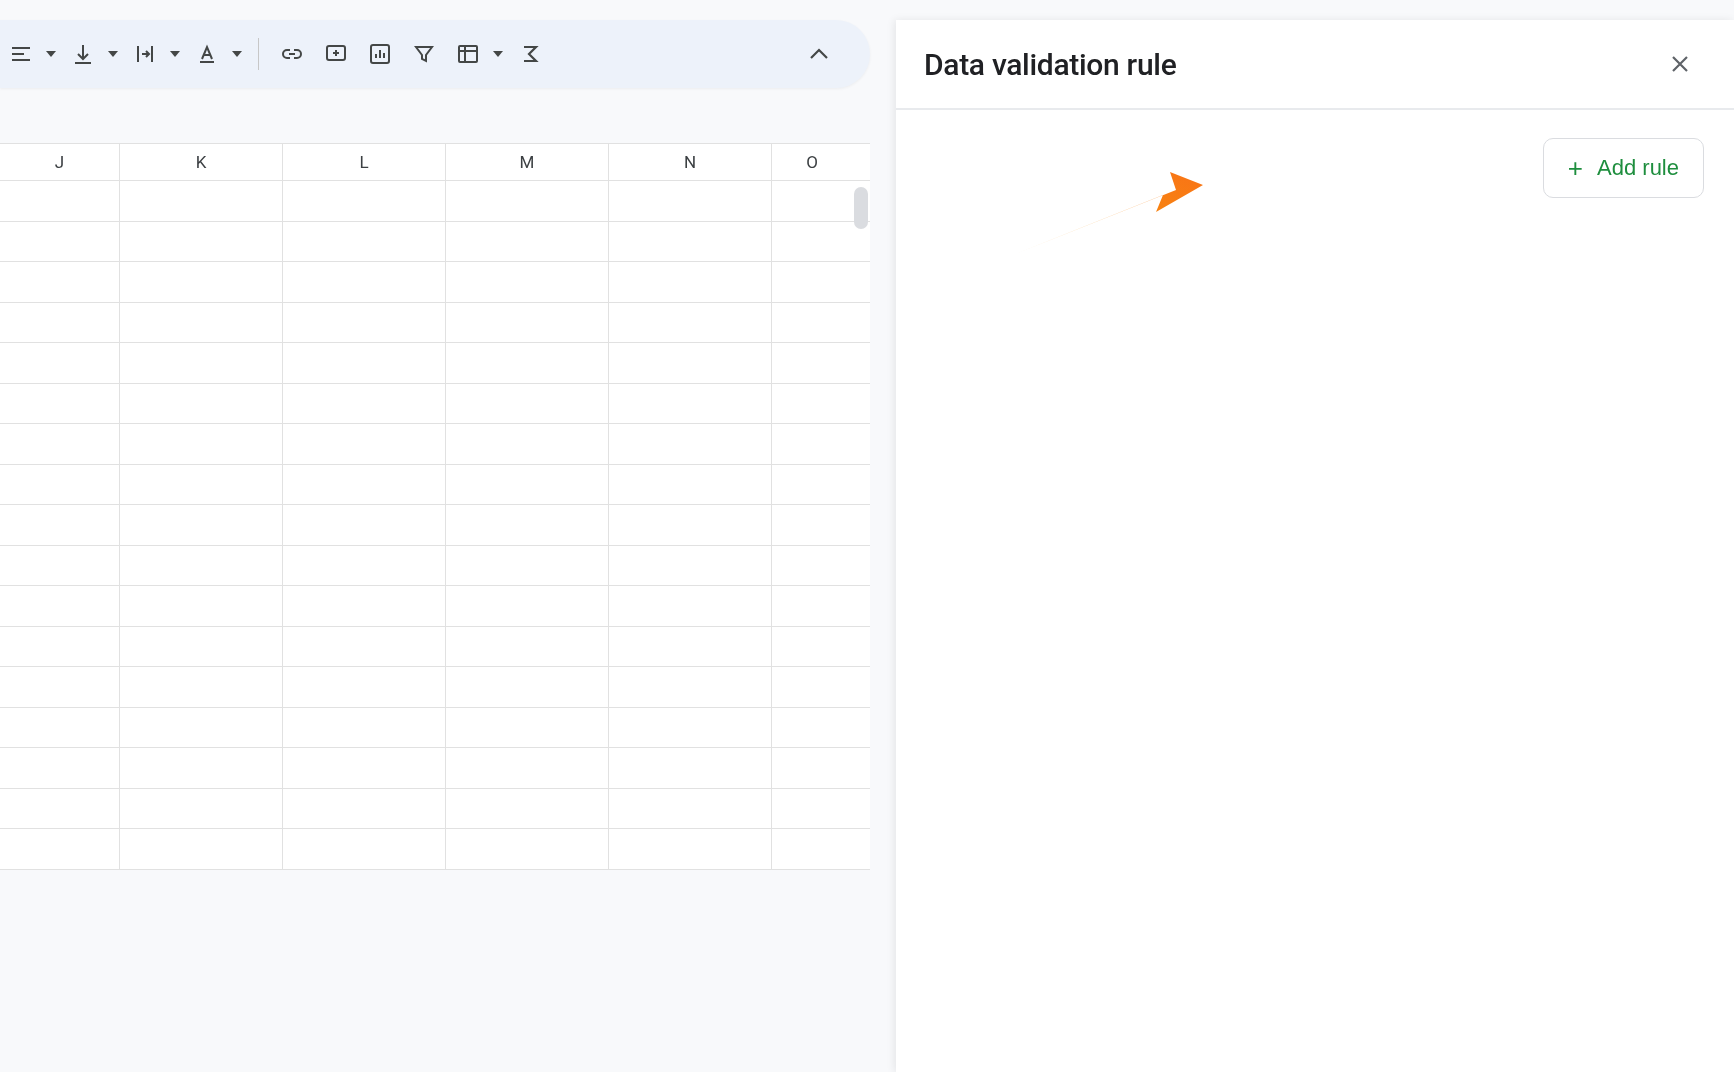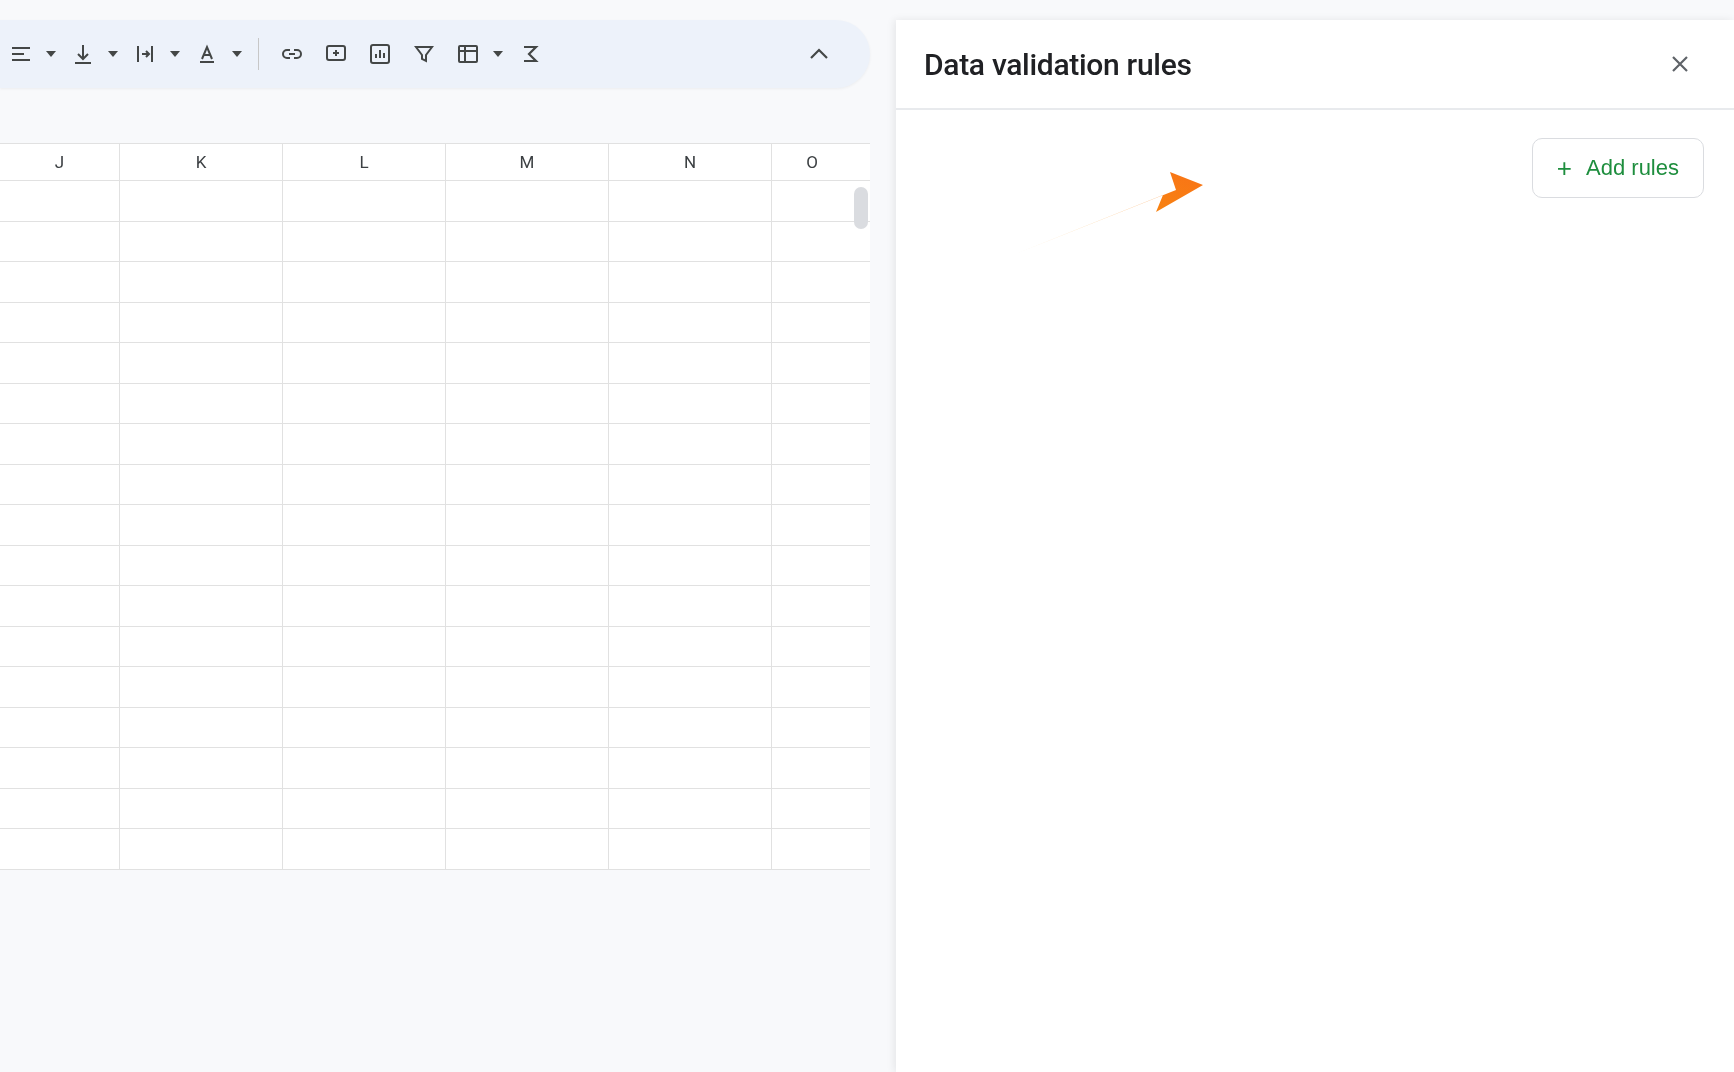--- a/index.html
+++ b/index.html
@@ -450,31 +450,31 @@
         </div>
       </div>
   </div>
   <div class="scrollbar-track">
     <div class="scrollbar-thumb"></div>
   </div>
 </div>
 
 <div class="side-panel">
   <div class="side-header">
-    <div class="side-title">Data validation rules</div>
+    <div class="side-title">Data validation rule</div>
     <div class="close-btn">
       <svg width="24" height="24" viewBox="0 0 24 24" fill="none" stroke="currentColor" stroke-width="2.2">
           <path d="M5 5l14 14M19 5L5 19"></path>
         </svg>
     </div>
   </div>
   <div class="side-body">
     <button class="add-rule-btn">
       <span class="plus">+</span>
-      <span>Add rules</span>
+      <span>Add rule</span>
     </button>
   </div>
 </div>
 
 <div class="arrow-annotation">
   <svg width="200" height="100" viewBox="0 0 200 100">
     <defs>
       <linearGradient id="ag" x1="0" y1="1" x2="1" y2="0">
         <stop offset="0%" stop-color="#f59e0b"></stop>
         <stop offset="100%" stop-color="#f97316"></stop>

